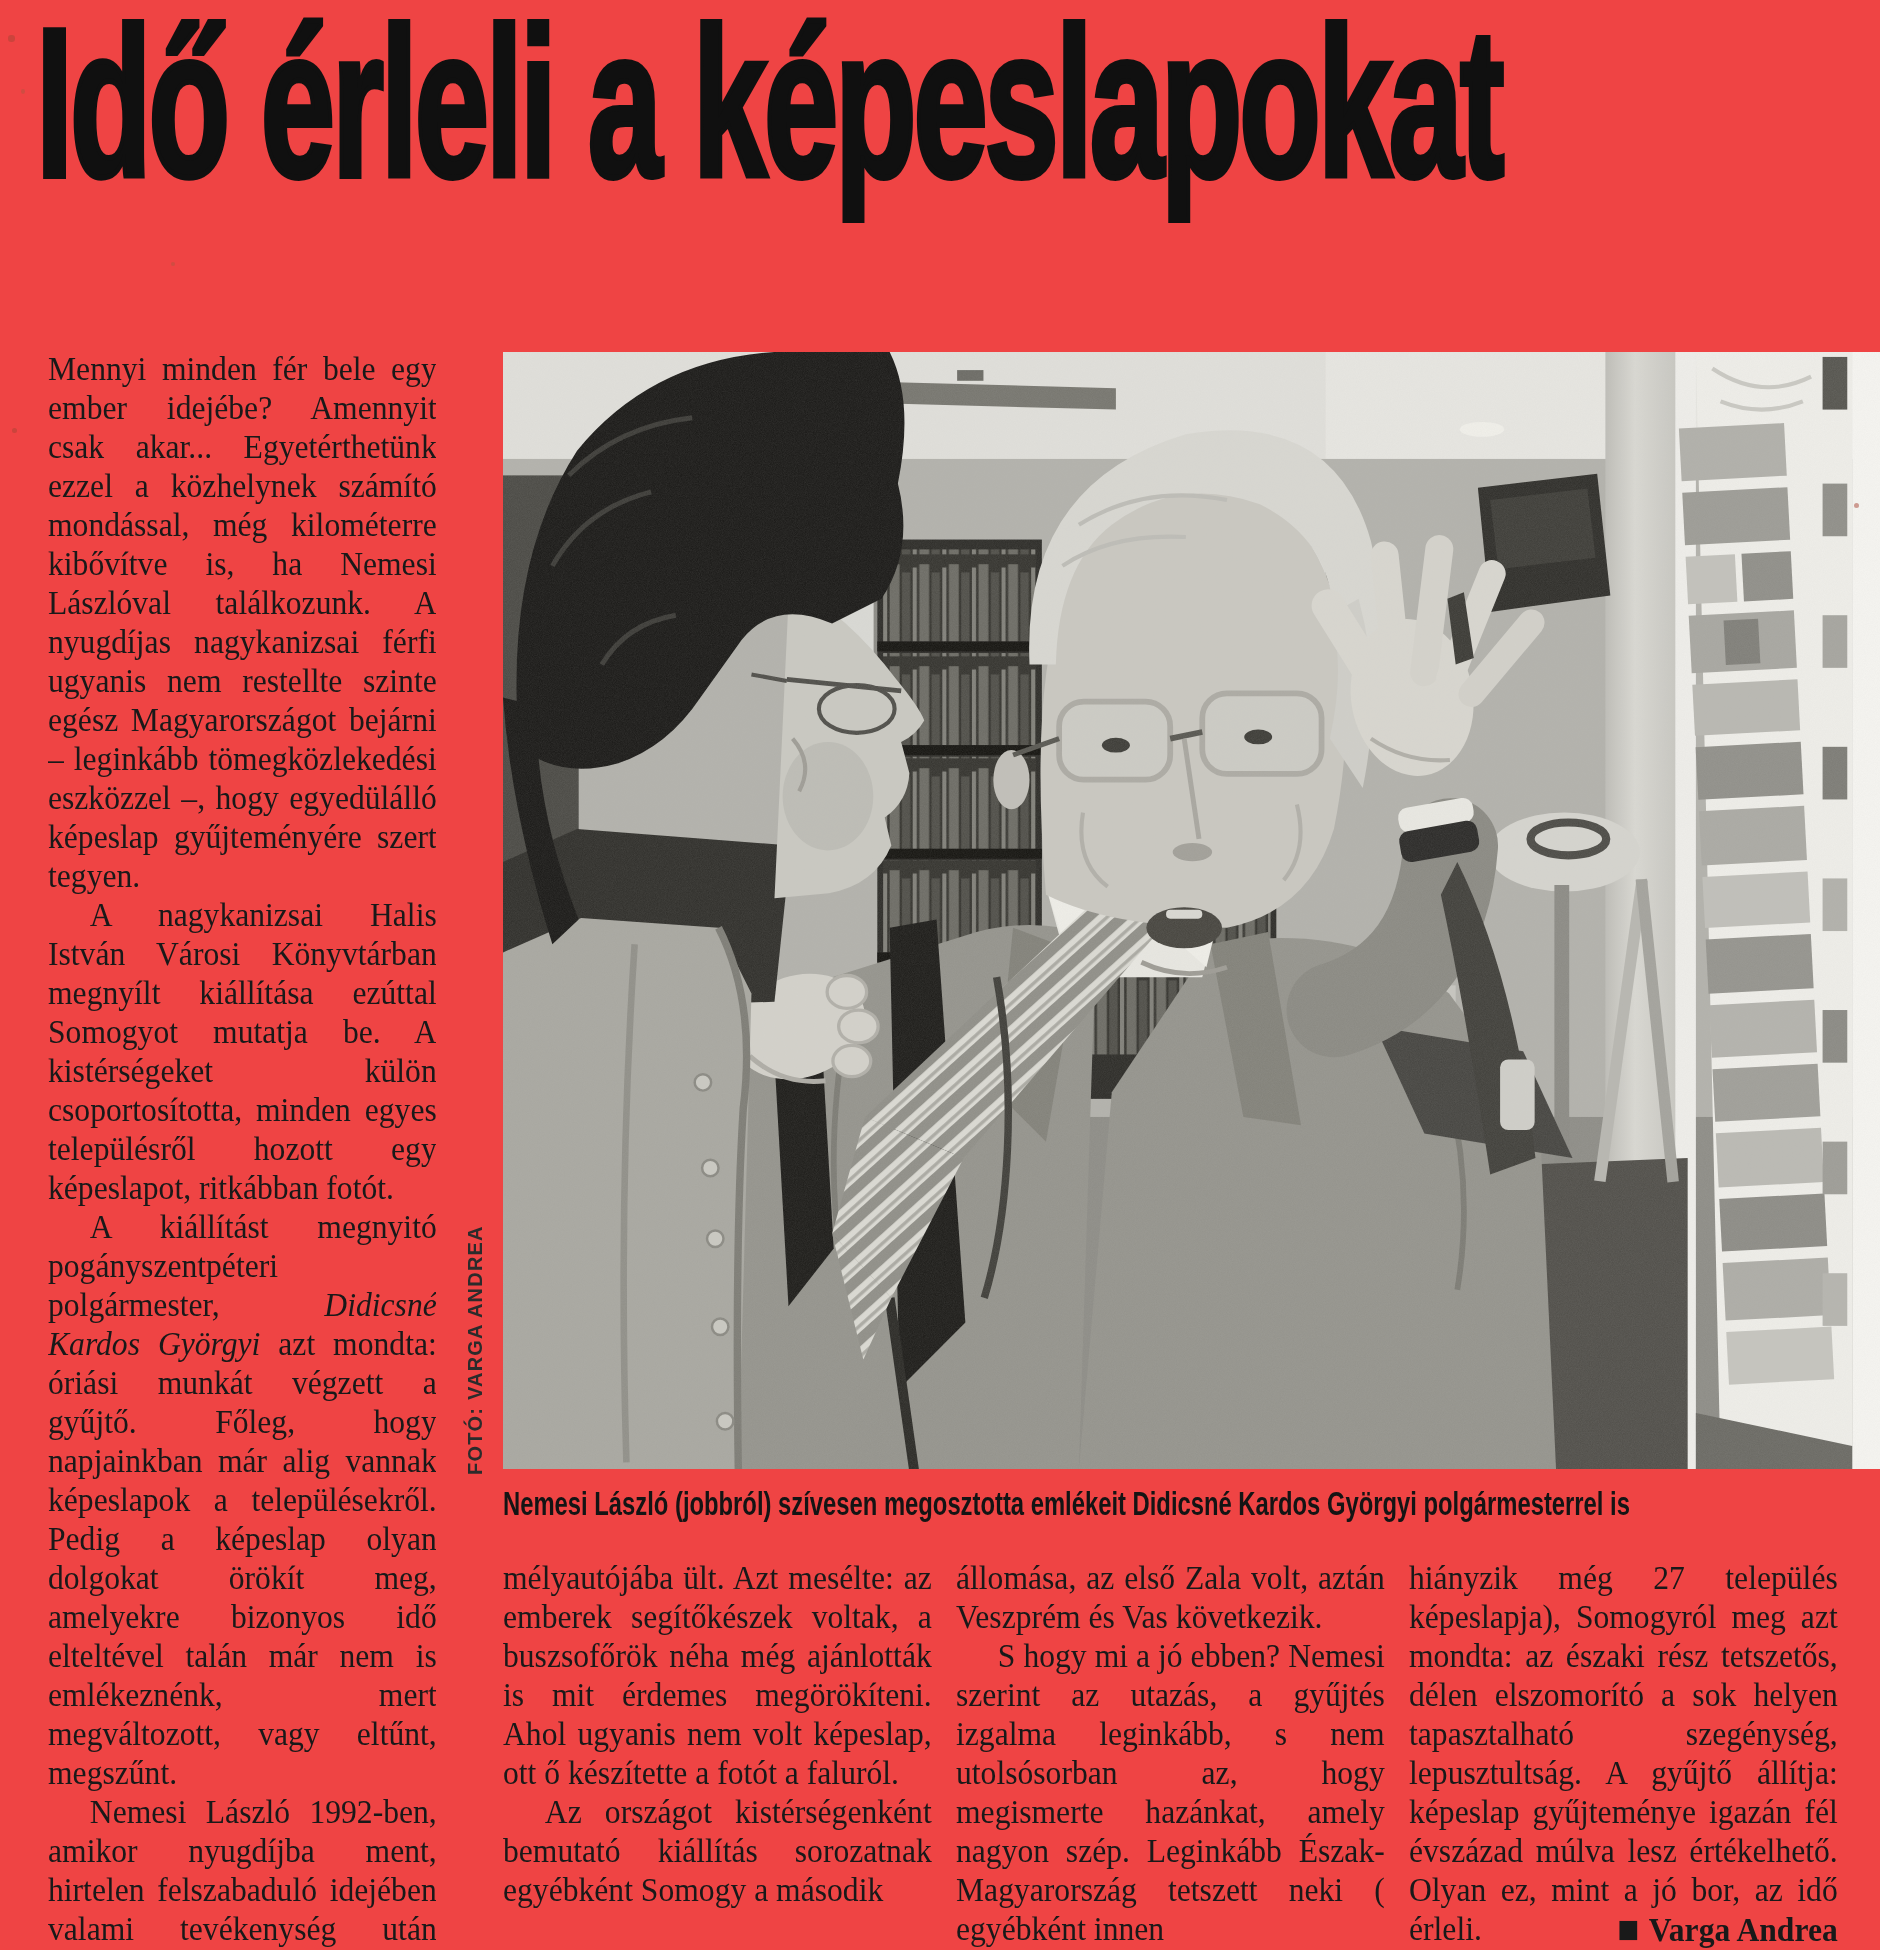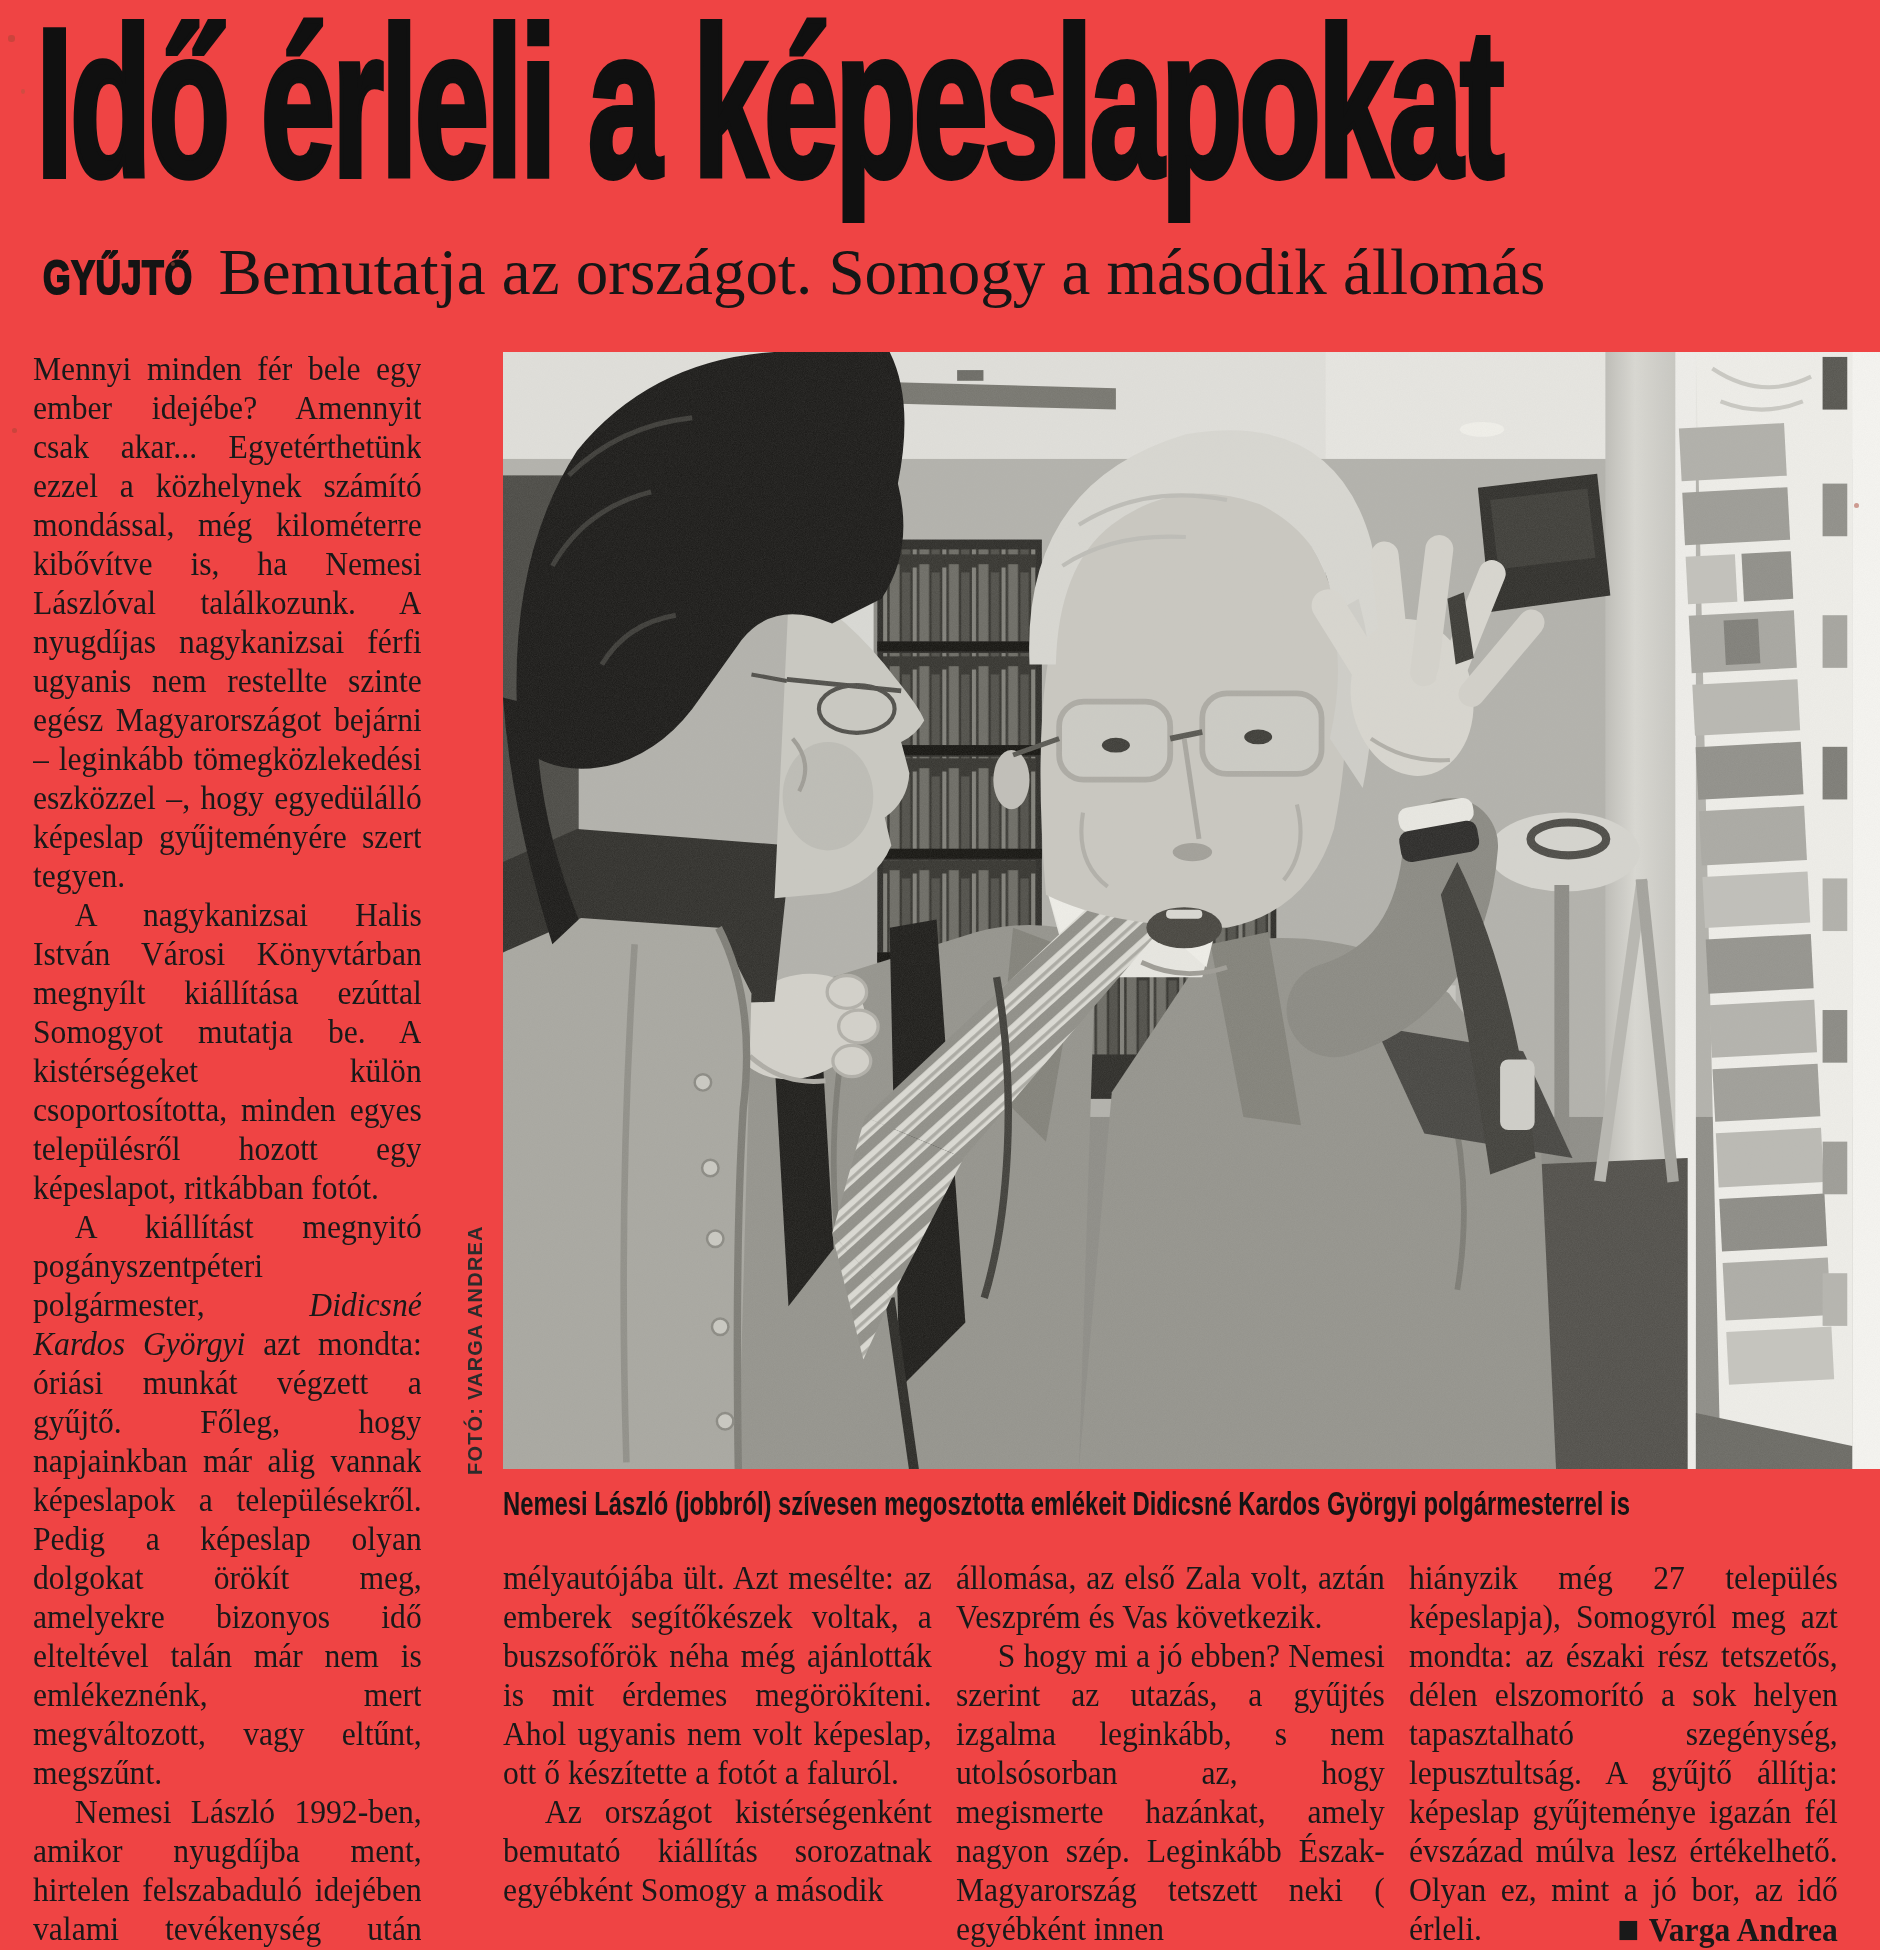--- a/index.html
+++ b/index.html
@@ -26,21 +26,21 @@
     transform:scaleX(.74);transform-origin:0 80%;margin-right:-43px;
     -webkit-text-stroke:2.1px #141414;color:#141414;
   }
   
   .bodytext{font-size:34px;line-height:39px;text-align:justify;color:#191919;
     hyphens:auto;-webkit-hyphens:auto;}
   .para{margin:0;}
   .para.indent{text-indent:45px;}
   .it{font-style:italic;}
   .squeeze{transform:scaleX(.93);transform-origin:0 0;}
-  .col-left{position:absolute;left:33px;top:349px;width:388px;height:1602px;overflow:hidden;}
+  .col-left{position:absolute;left:48px;top:349px;width:388px;height:1602px;overflow:hidden;}
   .col-left .squeeze{width:418px;}
   .bottom-cols{position:absolute;left:503px;top:1558px;width:1364px;height:393px;
     display:flex;gap:24px;}
   .bcol{width:429px;overflow:hidden;}
   .bcol .squeeze{width:461px;}
   .byline{margin-top:-39px;text-align:right;font-weight:bold;white-space:nowrap;}
   .byline-sq{font-size:25px;vertical-align:4.1px;margin-right:10px;font-family:"DejaVu Sans",sans-serif;}
   
   .photo{position:absolute;left:503px;top:352px;width:1378px;height:1117px;background:#b5b4ae;}
   .photo svg{display:block;width:100%;height:100%;}
@@ -58,24 +58,20 @@
   
   .speck{position:absolute;border-radius:50%;opacity:.5;}
 </style>
 </head>
 <body>
 
 <div class="page">
 
   <h1 class="headline">Idő érleli a képeslapokat</h1>
 
-  <div class="subhead">
-    <span class="kicker">GYŰJTŐ</span>
-    <span>Bemutatja az országot. Somogy a második állomás</span>
-  </div>
 
   <div class="col-left">
     <div class="squeeze bodytext">
         <p class="para"><span>Mennyi minden fér bele egy ember idejébe? Amennyit csak akar... Egyetérthetünk ezzel a közhelynek számító mondással, még kilométerre kibővítve is, ha Nemesi Lászlóval találkozunk. A nyugdíjas nagykanizsai férfi ugyanis nem restellte szinte egész Magyarországot bejárni – leginkább tömegközlekedési eszközzel –, hogy egyedülálló képeslap gyűjteményére szert tegyen.</span></p>
         <p class="para indent"><span>A nagykanizsai Halis István Városi Könyvtárban megnyílt kiállítása ezúttal Somogyot mutatja be. A kistérségeket külön csoportosította, minden egyes településről hozott egy képeslapot, ritkábban fotót.</span></p>
         <p class="para indent"><span>A kiállítást megnyitó pogányszentpéteri polgármester, </span><span class="it">Didicsné Kardos Györgyi</span><span> azt mondta: óriási munkát végzett a gyűjtő. Főleg, hogy napjainkban már alig vannak képeslapok a településekről. Pedig a képeslap olyan dolgokat örökít meg, amelyekre bizonyos idő elteltével talán már nem is emlékeznénk, mert megváltozott, vagy eltűnt, megszűnt.</span></p>
         <p class="para indent"><span>Nemesi László 1992-ben, amikor nyugdíjba ment, hirtelen felszabaduló idejében valami tevékenység után kutatott, így kezdett el képeslapot gyűjteni, illetve utazni. De előtte gondosan begyűjtötte a telefonkönyveket, menetrendeket, összeállította az útvonalat. Ingyenesen utazhat, de ha busszal valahova képtelenség volt eljutni, sze-</span></p>
       </div>
   </div>
 

